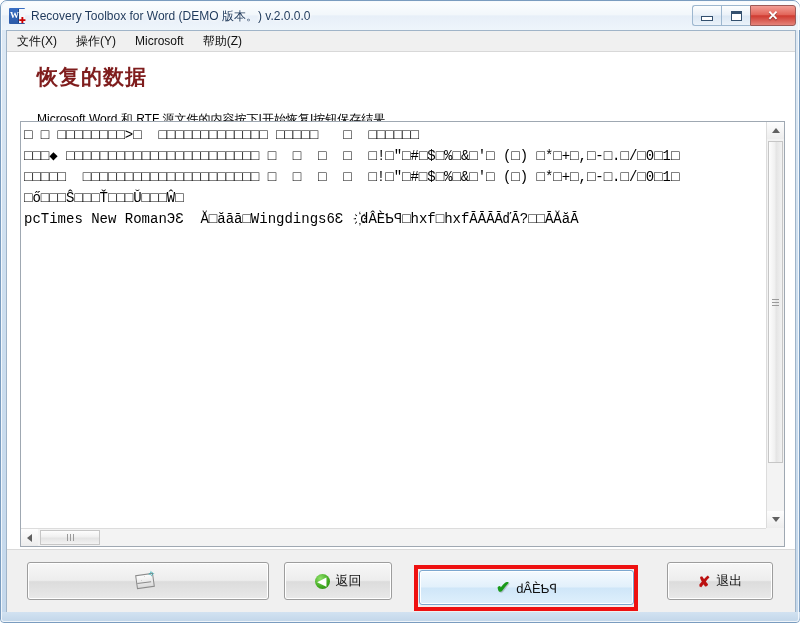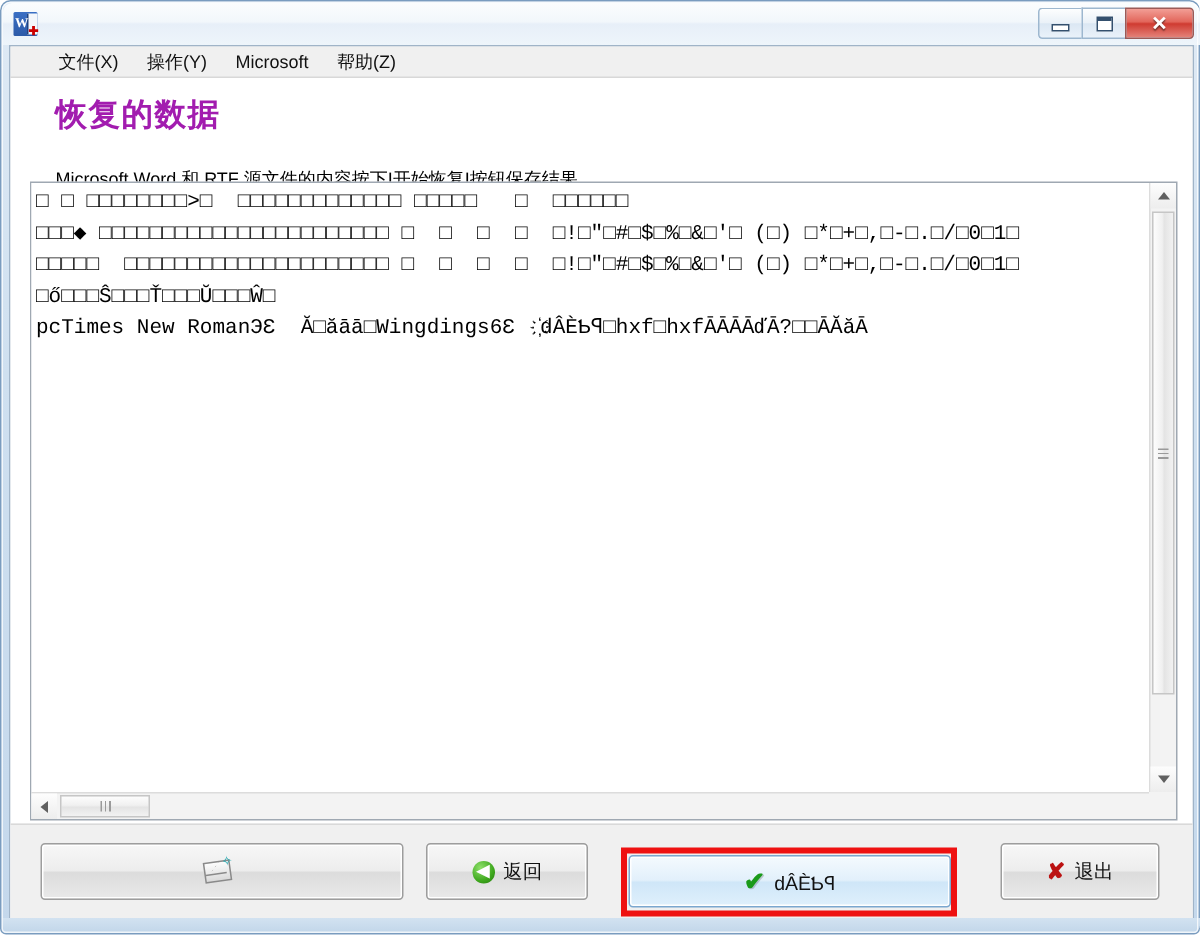--- a/index.html
+++ b/index.html
@@ -147,21 +147,21 @@
   
   #menubar {
     position: absolute;
     left: 0; top: 0;
     width: 100%; height: 21px;
     box-sizing: border-box;
     background: #f0f0f0;
     border-bottom: 1px solid #d8d8d8;
     display: flex;
     align-items: center;
-    padding-left: 24px;
+    padding-left: 2px;
   }
   .menu-item {
     font-size: 12px;
     color: #111111;
     padding: 2px 9px 2px 8px;
     margin-right: 2px;
     white-space: nowrap;
     cursor: default;
   }
 
@@ -176,21 +176,21 @@
   #header-block {
     position: absolute;
     left: 0; top: 0;
     width: 100%;
     padding: 12px 0 0 30px;
     box-sizing: border-box;
   }
   #page-title {
     font-size: 21px;
     font-weight: bold;
-    color: #a21caf;
+    color: #7f1d1d;
     letter-spacing: 1px;
     line-height: 1.2;
     margin: 0;
   }
   #page-subtitle {
     font-size: 12px;
     color: #000000;
     margin-top: 22px;
     white-space: nowrap;
   }
@@ -403,20 +403,21 @@
 
 <div id="window">
 
   <div id="titlebar">
     <div id="app-icon">
       <div class="doc"></div>
       <div class="page"></div>
       <div class="w">W</div>
       <div class="mark">✚</div>
     </div>
+    <div id="title-text">Recovery Toolbox for Word (DEMO 版本。) v.2.0.0.0</div>
 
     <div id="window-buttons">
       <div class="winbtn">
         <div class="gl-min"></div>
       </div>
       <div class="winbtn">
         <div class="gl-max"></div>
       </div>
       <div class="winbtn close">
         <div class="gl-close">✕</div>

